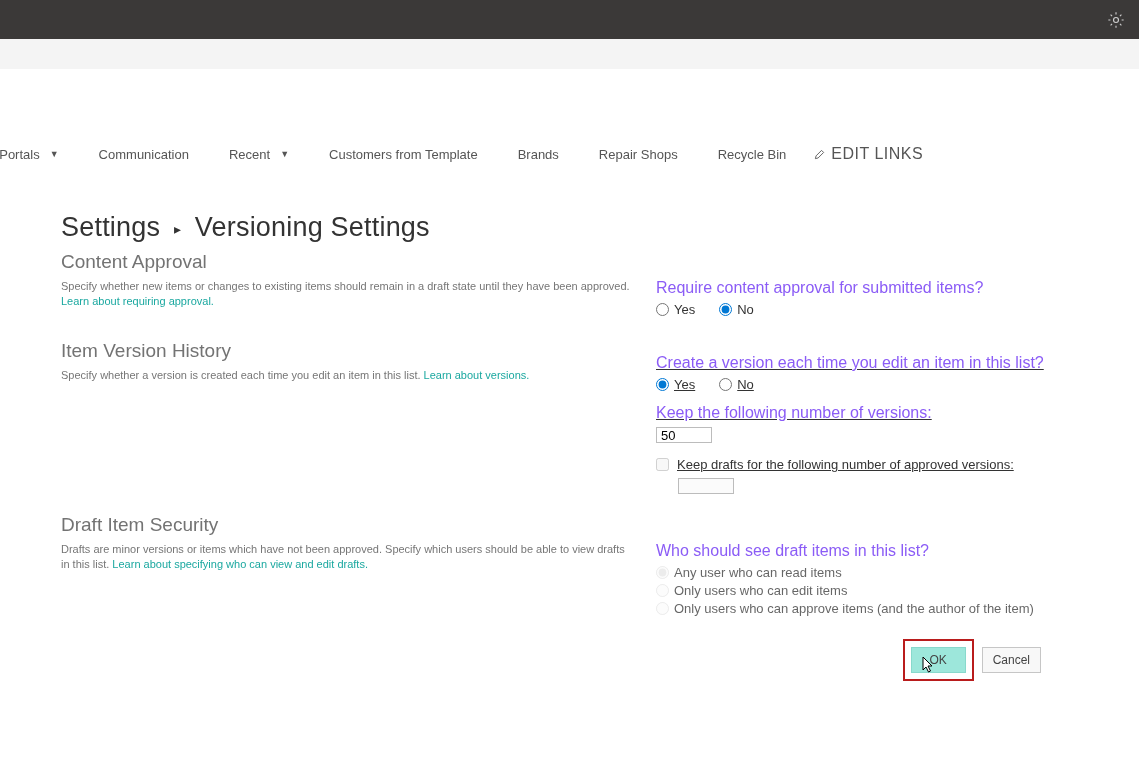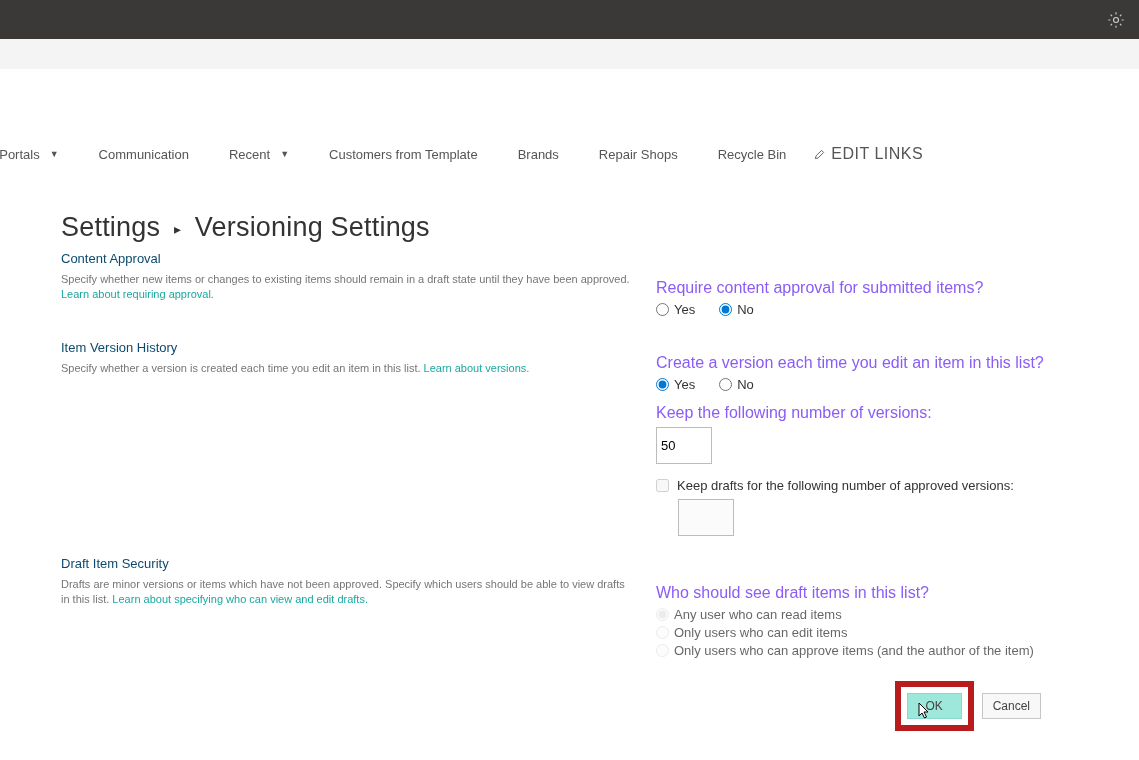--- a/index.html
+++ b/index.html
@@ -89,22 +89,22 @@
   
   .section-row {
     display: flex;
     align-items: flex-start;
     margin-bottom: 20px;
   }
   .left-col { width: 595px; padding-right: 20px; }
   .right-col { width: 445px; padding-top: 0; }
   
   .section-title {
-    font-size: 13px;
-    color: #0c4a6e;
+    font-size: 19px;
+    color: #737373;
     margin-bottom: 6px;
     font-weight: 400;
   }
   .section-desc {
     font-size: 11px;
     color: #767676;
     line-height: 1.35;
   }
   .learn-link {
     color: #1ba8a0;
@@ -137,21 +137,21 @@
     margin: 0;
   }
   input[type="radio"]:disabled { opacity: 0.55; }
   input[type="checkbox"] {
     width: 13px; height: 13px;
     accent-color: #0078d4;
     margin: 0;
   }
   input[type="text"] {
     border: 1px solid #bcbcbc;
-    height: 37px;
+    height: 16px;
     padding: 1px 4px;
     font-size: 13px;
     font-family: inherit;
   }
   input[type="text"]:disabled { background: #fbfbfb; color: #aaa; }
   
   .check-row {
     display: flex;
     align-items: center;
     gap: 8px;
@@ -161,21 +161,21 @@
   
   .buttons-row {
     margin-top: 18px;
     padding-right: 60px;
     display: flex;
     justify-content: flex-end;
     gap: 8px;
     align-items: center;
   }
   .highlight-box {
-    border: 6px solid #b91c1c;
+    border: 2px solid #b91c1c;
     padding: 6px;
     display: inline-flex;
   }
   .btn {
     min-width: 55px;
     height: 26px;
     border: 1px solid #c6c6c6;
     background: #f8f8f8;
     font-size: 12px;
     color: #444;
@@ -276,21 +276,21 @@
   </div>
 
   <div class="section-row" style="margin-top:8px;">
     <div class="left-col">
       <div class="section-title">Item Version History</div>
       <div class="section-desc">
         <span>Specify whether a version is created each time you edit an item in this list.  </span>
         <span class="learn-link">Learn about versions.</span>
       </div>
     </div>
-    <div class="right-col" style="padding-top:14px;">
+    <div class="right-col" style="padding-top:14px;text-decoration:underline;">
       <div class="field-label">Create a version each time you edit an item in this list?</div>
       <div class="radio-row" style="margin-bottom:12px;">
         <label>
           <input type="radio" name="versioning" checked="" style="">
           <span>Yes</span>
         </label>
         <label>
           <input type="radio" name="versioning" style="">
           <span>No</span>
         </label>

